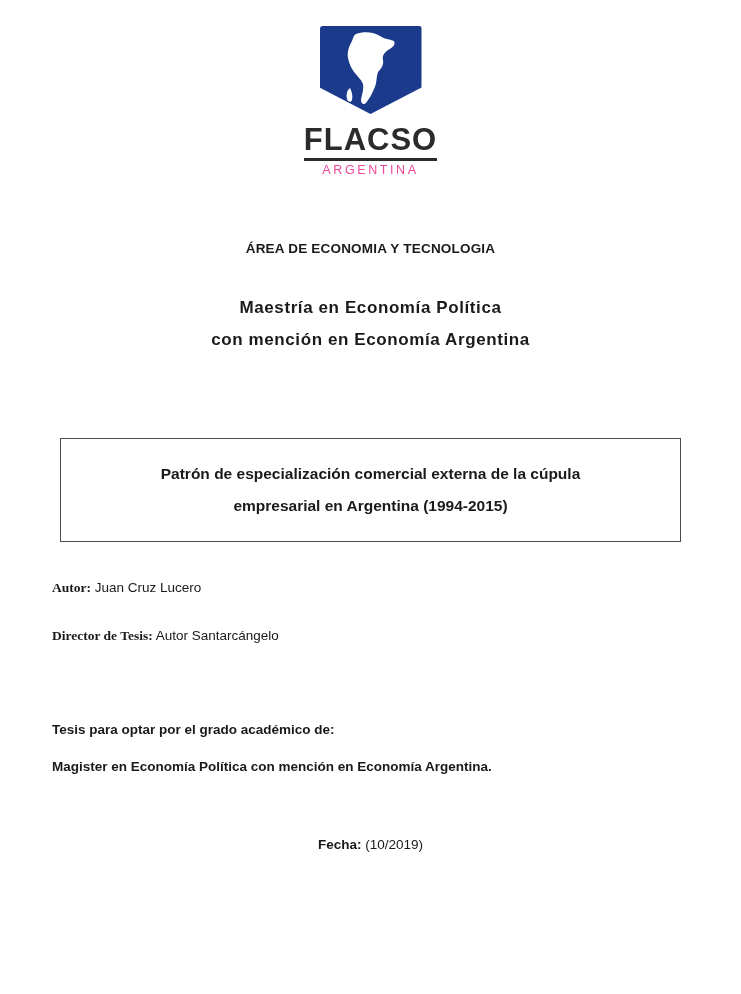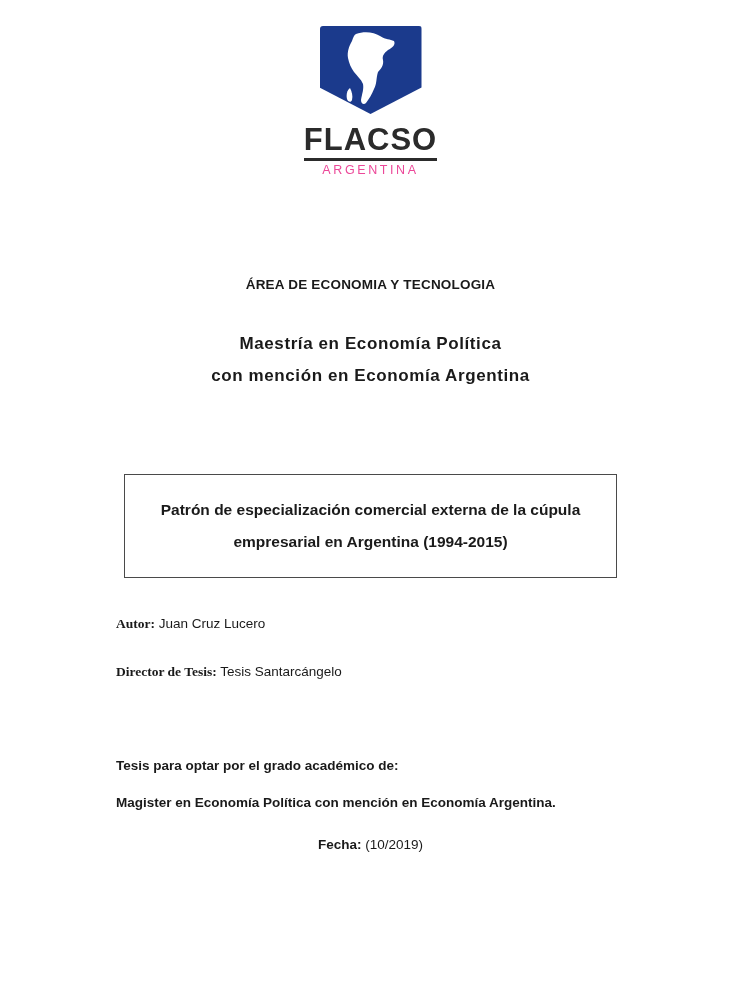--- a/index.html
+++ b/index.html
@@ -12,21 +12,21 @@
     background: #ffffff;
     font-family: "Liberation Sans", sans-serif;
     color: #1a1a1a;
     overflow: hidden;
   }
   .page {
     position: relative;
     width: 741px;
     height: 890px;
     box-sizing: border-box;
-    padding: 0 116px;
+    padding: 0 52px;
   }
 
   
   .logo-block {
     padding-top: 26px;
     display: flex;
     flex-direction: column;
     align-items: center;
   }
   .logo-shield {
@@ -62,21 +62,21 @@
   }
   .logo-argentina {
     font-size: 12.5px;
     font-weight: normal;
     letter-spacing: 2.6px;
     color: #ec4899;
   }
 
   
   .area-line {
-    margin-top: 100px;
+    margin-top: 64px;
     text-align: center;
     font-size: 13.5px;
     font-weight: bold;
     letter-spacing: 0.2px;
   }
   .program {
     margin-top: 36px;
     text-align: center;
     font-size: 17px;
     font-weight: bold;
@@ -180,21 +180,21 @@
     </div>
   </div>
 
   <div class="meta">
     <div class="meta-row">
       <span class="label">Autor:</span>
       <span class="value">Juan Cruz Lucero</span>
     </div>
     <div class="meta-row">
       <span class="label">Director de Tesis:</span>
-      <span class="value">Tesis Santarcángelo</span>
+      <span class="value">Autor Santarcángelo</span>
     </div>
   </div>
 
   <div class="degree">
     <div>Tesis para optar por el grado académico de:</div>
     <div>Magister en Economía Política con mención en Economía Argentina.</div>
   </div>
 
   <div class="date-line">
     <span class="label">Fecha:</span>

